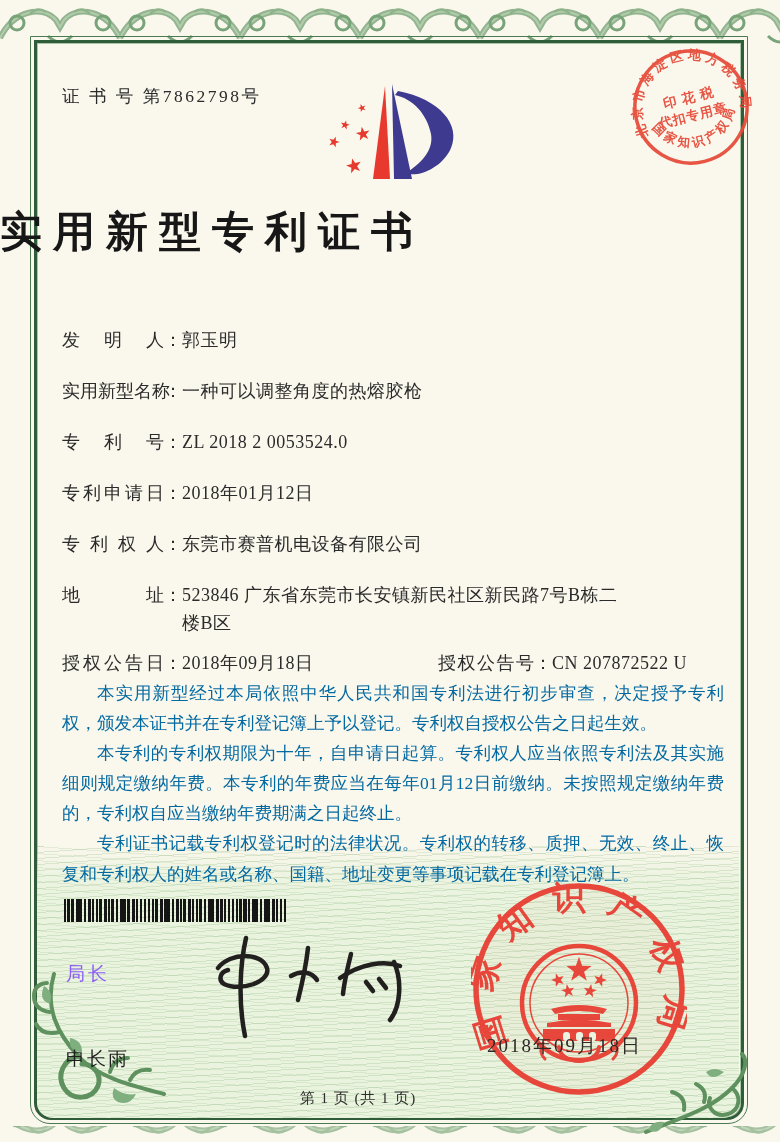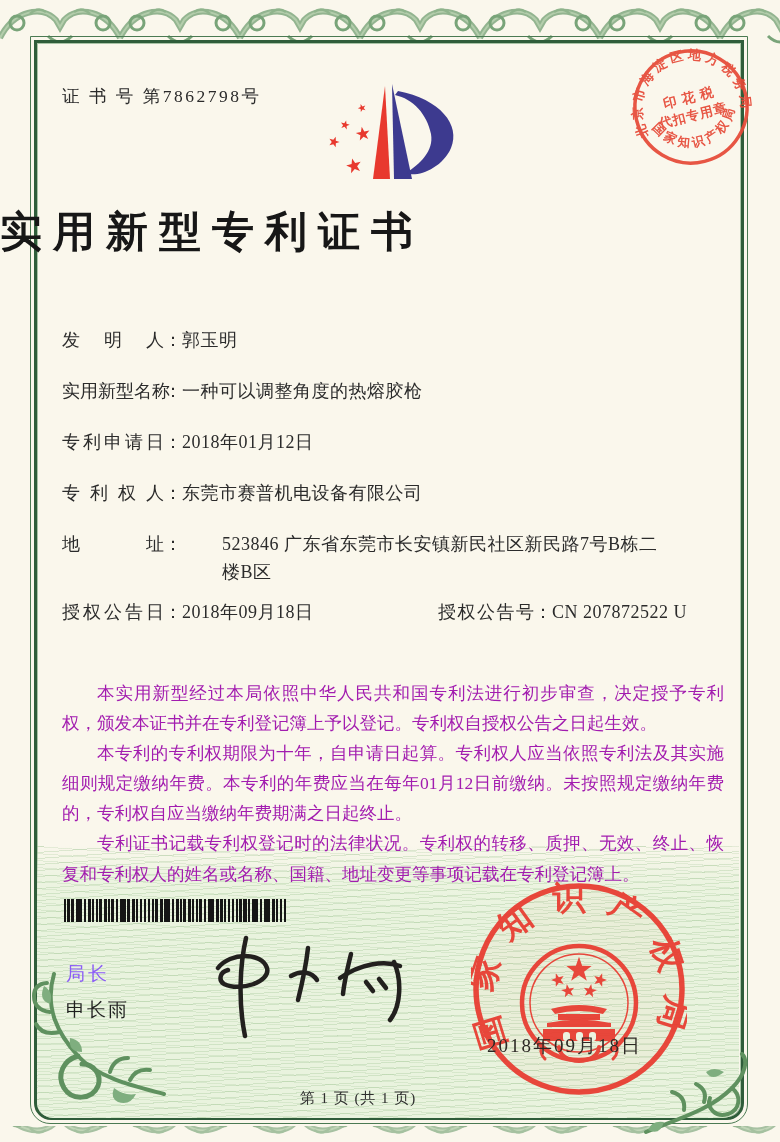--- a/index.html
+++ b/index.html
@@ -32,36 +32,36 @@
   .logo{position:absolute;left:302px;top:78px;width:162px;height:120px;}
   .title{position:absolute;left:0;top:204px;width:780px;
     font-size:42px;font-weight:bold;letter-spacing:11px;color:#171717;}
 
   .fields{position:absolute;left:62px;top:326px;width:662px;font-size:18px;}
   .frow{line-height:28px;margin-bottom:23px;position:relative;white-space:nowrap;}
   .flabel{display:inline-block;width:102px;text-align:justify;text-align-last:justify;vertical-align:top;}
   .fcolon{display:inline-block;width:18px;vertical-align:top;}
   .fvalue{display:inline-block;letter-spacing:.5px;vertical-align:top;}
   .frow-address{white-space:normal;margin-bottom:12px;}
-  .frow-address .fvalue{width:452px;white-space:normal;line-height:28px;margin-left:40px;}
+  .frow-address .fvalue{width:452px;white-space:normal;line-height:28px;}
   .pair2{position:absolute;left:376px;top:0;}
 
   .paragraphs{position:absolute;left:62px;top:678px;width:662px;font-size:17.5px;
-    line-height:1.72;text-align:justify;color:#a21caf;}
+    line-height:1.72;text-align:justify;color:#0369a1;}
   .paragraphs p{margin:0;text-indent:2em;}
 
   .barcode{position:absolute;left:64px;top:899px;width:222px;height:23px;z-index:5;
     background-image:
       repeating-linear-gradient(90deg,#151515 0 2px,rgba(0,0,0,0) 2px 4px),
       repeating-linear-gradient(90deg,#151515 0 1px,rgba(0,0,0,0) 1px 7px),
       repeating-linear-gradient(90deg,rgba(0,0,0,0) 0 3px,#151515 3px 5px,rgba(0,0,0,0) 5px 11px);}
 
   .sign-title{position:absolute;left:66px;top:961px;font-size:19px;color:#8b5cf6;
     font-family:"Liberation Sans","DejaVu Sans",sans-serif;letter-spacing:3px;}
-  .sign-name{position:absolute;left:66px;top:997px;font-size:19px;color:#1f1f1f;
+  .sign-name{position:absolute;left:66px;top:1046px;font-size:19px;color:#1f1f1f;
     font-family:"Liberation Sans","DejaVu Sans",sans-serif;letter-spacing:2px;}
   .signature-svg{position:absolute;left:188px;top:922px;z-index:6;}
 
   .seal-svg{position:absolute;left:471px;top:881px;z-index:6;}
   .seal-date{position:absolute;left:487px;top:1033px;z-index:7;font-size:19px;
     letter-spacing:2px;color:#2d2925;}
 
   .tax-stamp{position:absolute;left:628px;top:44px;z-index:6;}
 
   .page-footer{position:absolute;left:0;top:1089px;width:716px;text-align:center;
@@ -149,20 +149,23 @@
     </svg>
 
     <div class="title">实用新型专利证书</div>
 
     <div class="fields">
       <div class="frow">
         <span class="flabel">发明人</span><span class="fcolon">：</span><span class="fvalue">郭玉明</span>
       </div>
       <div class="frow">
         <span class="flabel">实用新型名称</span><span class="fcolon">：</span><span class="fvalue">一种可以调整角度的热熔胶枪</span>
+      </div>
+      <div class="frow">
+        <span class="flabel">专利号</span><span class="fcolon">：</span><span class="fvalue">ZL 2018 2 0053524.0</span>
       </div>
       <div class="frow">
         <span class="flabel">专利申请日</span><span class="fcolon">：</span><span class="fvalue">2018年01月12日</span>
       </div>
       <div class="frow">
         <span class="flabel">专利权人</span><span class="fcolon">：</span><span class="fvalue">东莞市赛普机电设备有限公司</span>
       </div>
       <div class="frow frow-address">
         <span class="flabel">地址</span><span class="fcolon">：</span><span class="fvalue">523846 广东省东莞市长安镇新民社区新民路7号B栋二楼B区</span>
       </div>

